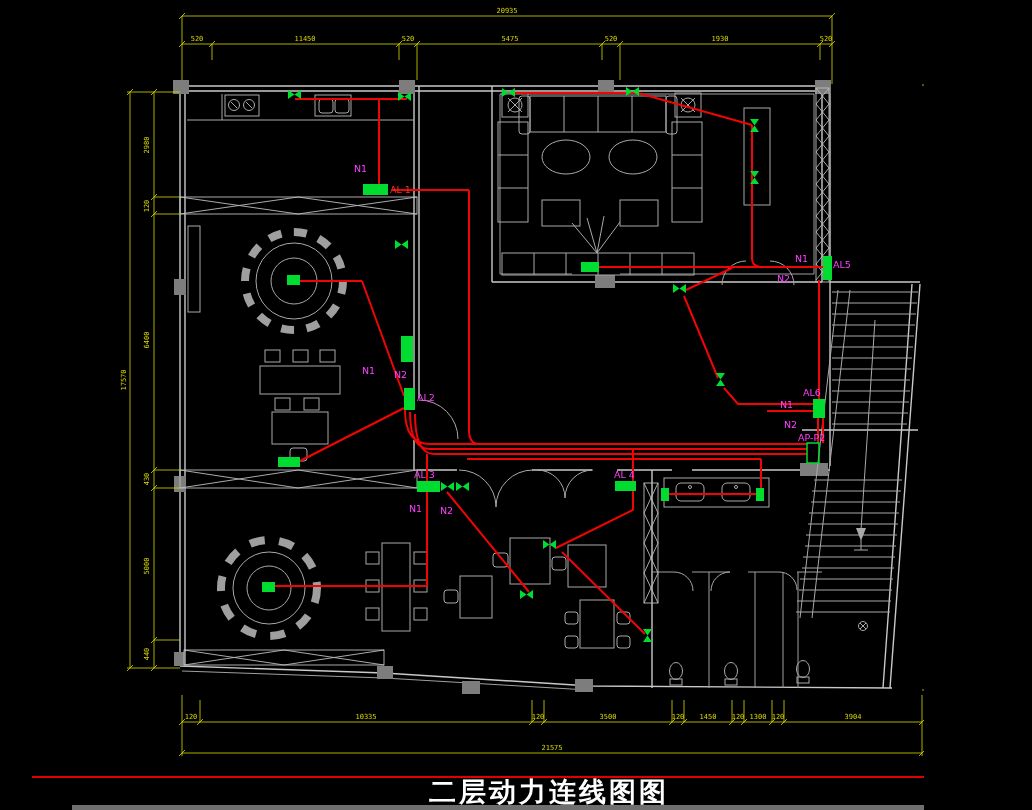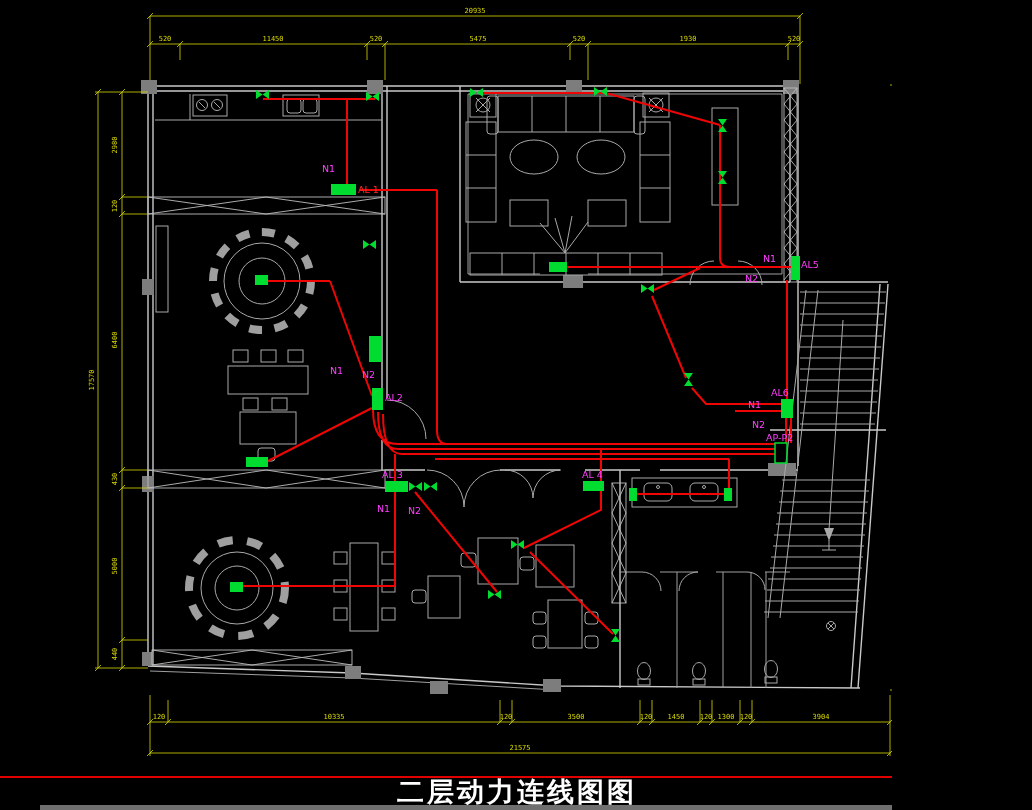--- a/index.html
+++ b/index.html
@@ -1,16 +1,16 @@
 <!DOCTYPE html>
 <html><head>
 <meta charset="utf-8">
 <style>
   html,body{margin:0;padding:0;background:#000;}
-  #screen{position:relative;width:892px;height:810px;background:#000;overflow:hidden;}
+  #screen{position:relative;width:892px;height:810px;background:#000;overflow:hidden;padding-left:32px;}
   svg{display:block;}
   .dt{fill:#d9d900;font:7px "DejaVu Sans Mono",monospace;}
   .lm{fill:#ff3fff;font:9.5px "DejaVu Sans",sans-serif;}
   .lr{fill:#ff2a2a;font:9.5px "DejaVu Sans",sans-serif;}
   .wall{stroke:#c9c9c9;stroke-width:1.4;fill:none;}
   .wallt{stroke:#9f9f9f;stroke-width:1;fill:none;}
   .furn{stroke:#a9a9a9;stroke-width:1;fill:none;}
   .cring{stroke:#9f9f9f;stroke-width:8;fill:none;}
   .col{fill:#7d7d7d;stroke:none;}
   .dim{stroke:#d9d900;stroke-width:0.8;fill:none;}

